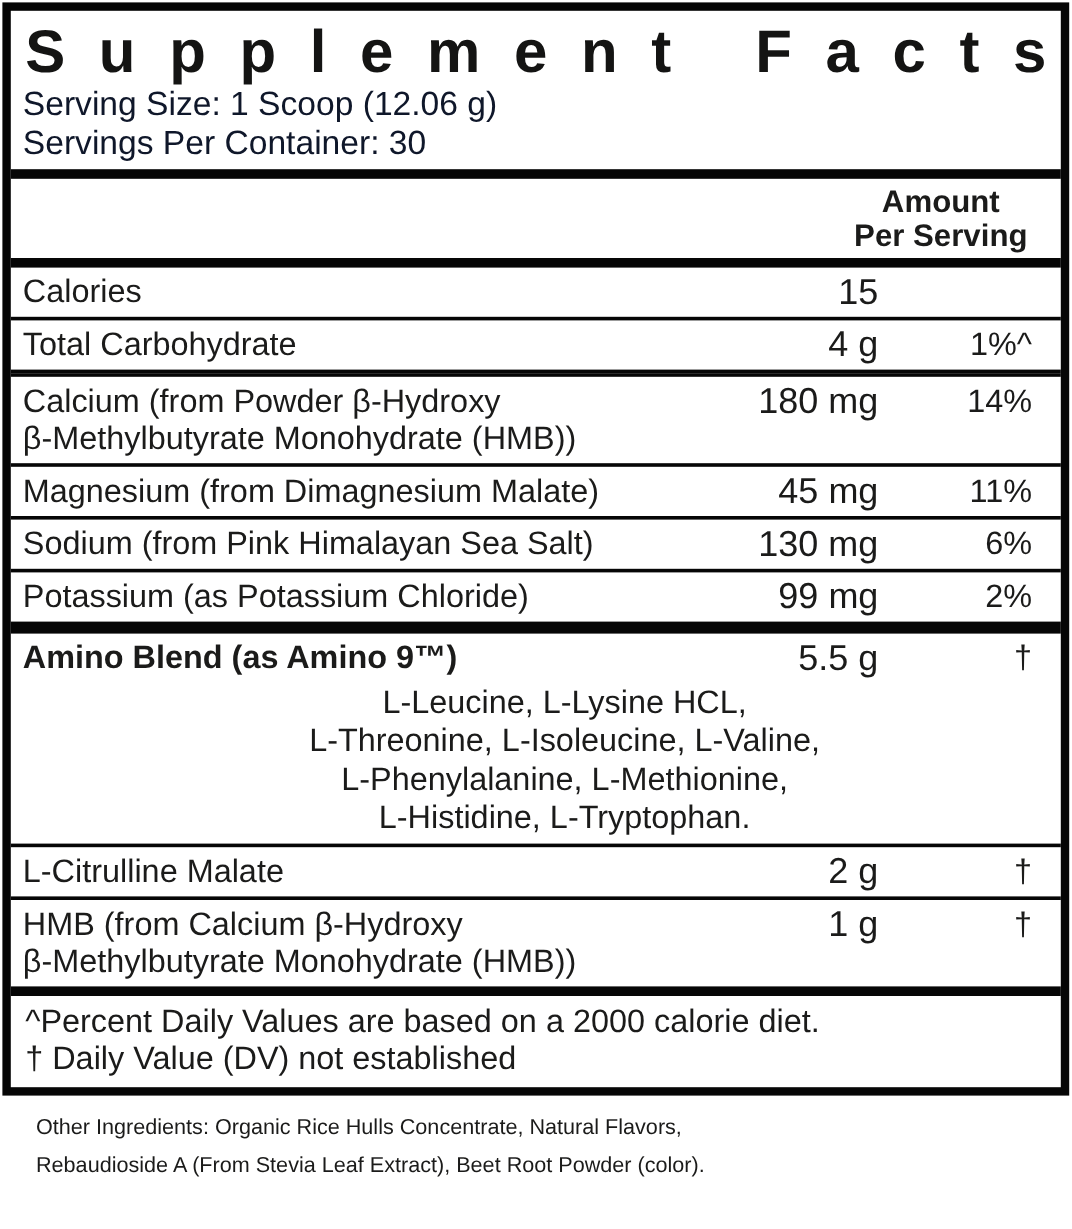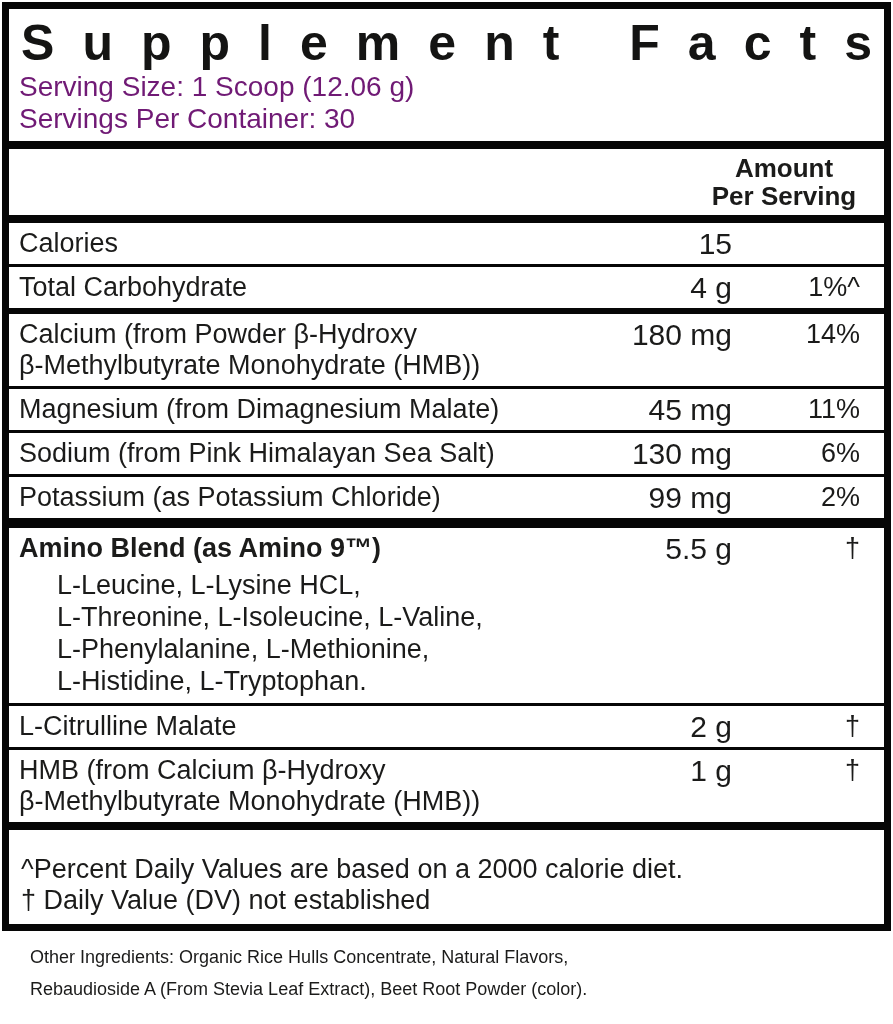--- a/index.html
+++ b/index.html
@@ -18,21 +18,21 @@
   }
 
   
   .hdr { padding: 4px 10px 6px 10px; }
   .title {
     display: flex; justify-content: space-between; align-items: baseline;
     font-size: 50px; font-weight: 700; line-height: 56px;
     color: #141413; padding: 2px 2px 0 2px;
   }
   .title span { display: inline-block; }
-  .serving-line { font-size: 28px; line-height: 32px; color: #701a75; }
+  .serving-line { font-size: 28px; line-height: 32px; color: #0f172a; }
 
   
   .bar  { height: 8px;  background: #060606; }
   .bar.thick { height: 10px; }
 
   
   .colhead { display: flex; align-items: center; padding: 5px 0; }
   .colhead .spacer { flex: 1; }
   .colhead .amt-head {
     width: 200px; text-align: center;
@@ -46,25 +46,25 @@
   
   .row { display: flex; align-items: flex-start; padding: 5px 0; }
   .row .name { flex: 1; padding-left: 10px; font-size: 27px; line-height: 31px; }
   .row .amt  { width: 180px; text-align: right; font-size: 30px; line-height: 31px; }
   .row .dv   { width: 152px; text-align: right; padding-right: 24px; font-size: 27px; line-height: 31px; }
   .sep { border-top: 3px solid #060606; }
 
   .bold { font-weight: 700; }
 
   
-  .amino-ings { padding: 0 0 6px 48px; }
+  .amino-ings { padding: 0 0 6px 48px; text-align: center; }
   .amino-ings .ing { font-size: 27px; line-height: 32px; }
 
   
-  .footnotes { padding: 24px 10px 8px 12px; }
+  .footnotes { padding: 6px 10px 8px 12px; }
   .footnotes .fn { font-size: 27px; line-height: 31px; }
 
   
   .below { padding: 10px 8px 0 8px; }
   .other-line { font-size: 18px; line-height: 32px; white-space: nowrap; margin-left: 20px; }
 </style>
 </head>
 <body>
 
 <div class="sheet">

